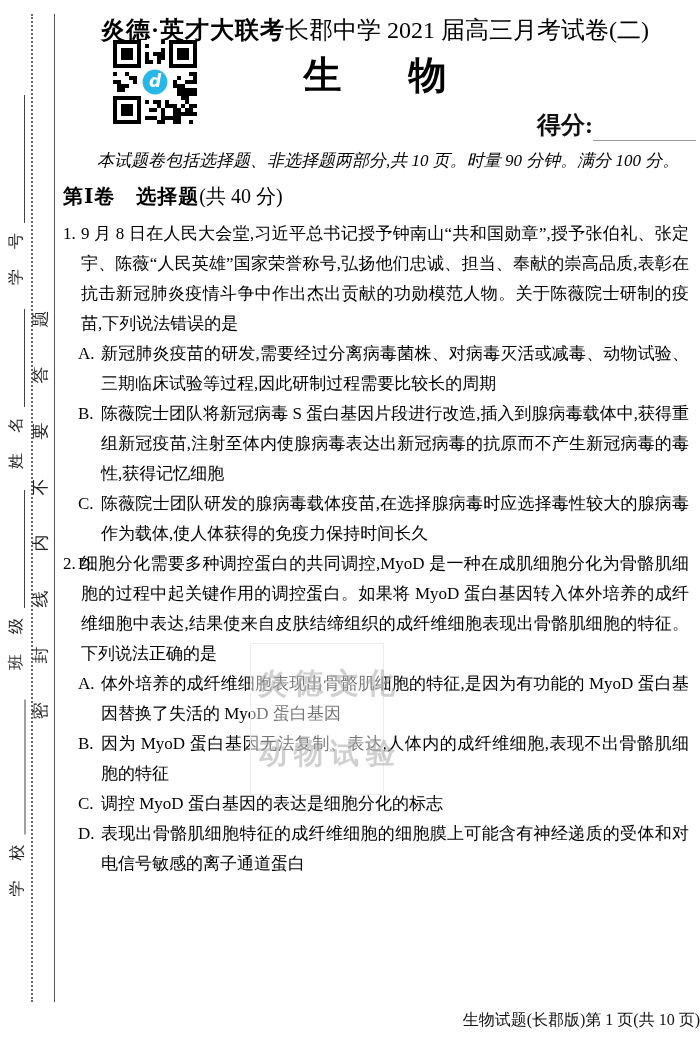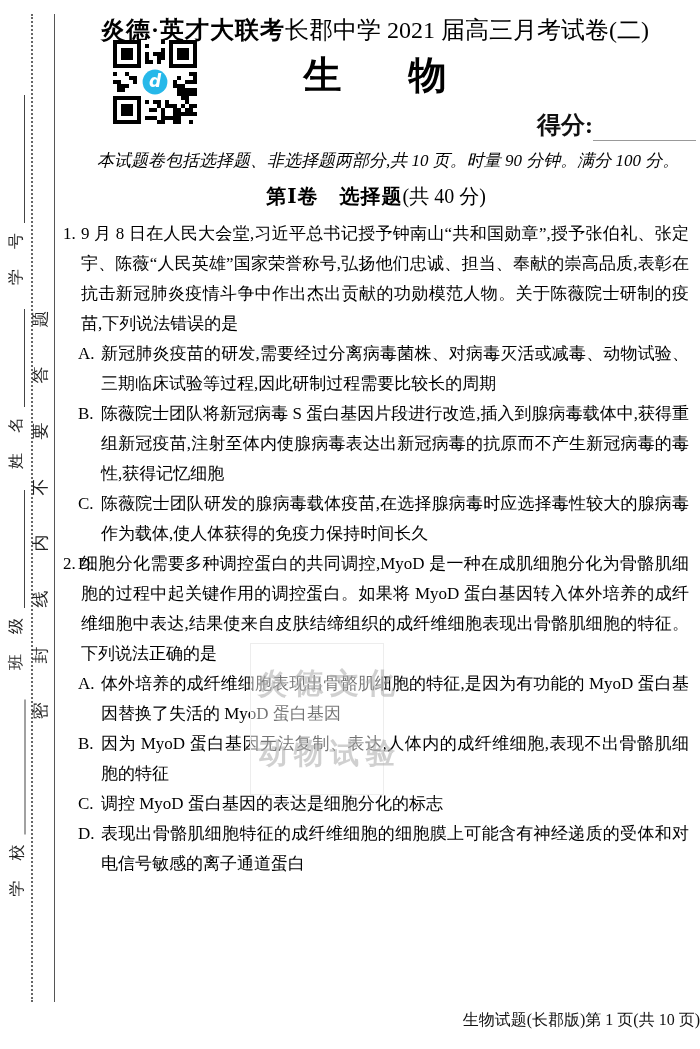--- a/index.html
+++ b/index.html
@@ -49,21 +49,21 @@
   .score-line { position:absolute; top:109px; left:537px; font-size:24px; font-weight:bold; }
   .score-blank { display:inline-block; width:103px; height:20px; border-bottom:1.5px solid #999; vertical-align:bottom; }
 
   
   .content {
     position:absolute; left:63px; top:146px; width:626px;
     font-size:17px; line-height:30px; text-align:justify;
     color:#000; z-index:1;
   }
   .intro { text-indent:2em; line-height:29px;font-style:italic; }
-  .section-head { text-align:center; font-size:20px; line-height:30px; margin:6px 0 8px; text-indent:0; }
+  .section-head { font-size:20px; line-height:30px; margin:6px 0 8px; text-indent:0; }
   .section-head .b { font-weight:bold; letter-spacing:1px; }
   .instruction .b { font-weight:bold; }
   .stem { position:relative; padding-left:18px; }
   .qnum { position:absolute; left:0; top:0; }
   .options { margin-left:15px; }
   .option { position:relative; padding-left:23px; }
   .optlabel { position:absolute; left:0; top:0; }
 
   .footer {
     position:absolute; top:1006px; left:0; width:700px;

